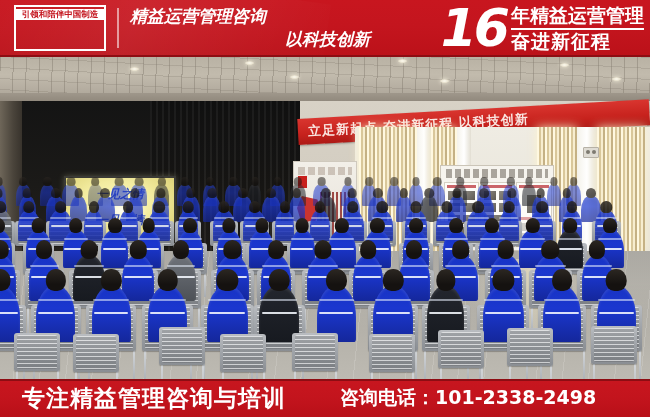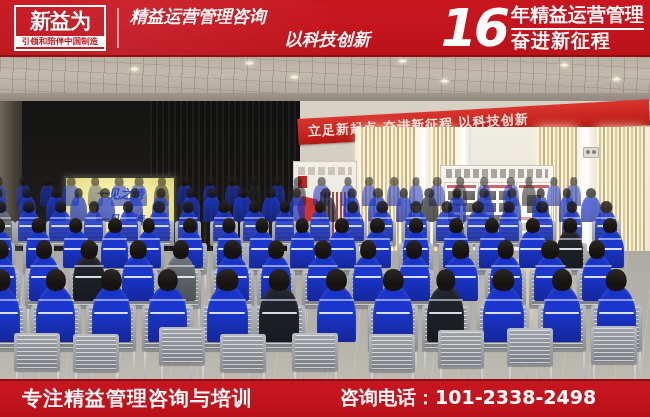--- a/index.html
+++ b/index.html
@@ -81,21 +81,21 @@
   .years-num{
     font-family:"DejaVu Sans","Liberation Sans",sans-serif;
     color:#ffffff;font-weight:bold;font-size:52px;line-height:52px;
     letter-spacing:-3px;
     font-style:italic;
     margin-right:4px;
     margin-top:-2px;
   }
   .years-txt{display:flex;flex-direction:column;justify-content:center;}
   .years-txt .t1,.years-txt .t2{
-    font-family:Liberation Mono, monospace;
+    font-family:Liberation Sans, sans-serif;
     color:#ffffff;font-weight:bold;font-size:19px;line-height:22px;
     white-space:nowrap;
   }
   .years-txt .t1{border-bottom:2px solid #fff;padding-bottom:1px;}
   .years-txt .t2{padding-top:1px;letter-spacing:1px;}
 
   
   .photo{
     position:absolute;left:0;top:57px;width:650px;height:322px;
     overflow:hidden;
@@ -342,39 +342,38 @@
     background:linear-gradient(180deg,#c8161f 0%,#c3141d 50%,#b81018 100%);
     display:flex;align-items:center;
   }
   .footer:before{
     content:"";position:absolute;left:0;right:0;top:0;height:2px;background:#8d0d13;
   }
   .footer .ft-left{
     position:absolute;left:22px;
     color:#ffffff;font-weight:bold;
     font-family:"DejaVu Sans","Liberation Sans",sans-serif;
-    font-size:20px;letter-spacing:1px;white-space:nowrap;
+    font-size:23px;letter-spacing:1px;white-space:nowrap;
   }
   .footer .ft-right{
     position:absolute;left:340px;
     color:#ffffff;font-weight:bold;
     font-family:"DejaVu Sans","Liberation Sans",sans-serif;
     font-size:19px;letter-spacing:0px;white-space:nowrap;
   }
 </style>
 </head>
 <body>
 
 <div id="page">
 
   <div class="header">
     <div class="sheen"></div>
 
     <div class="logo-box">
-      <div class="logo-main">新益为</div>
       <div class="logo-sub">引领和陪伴中国制造</div>
     </div>
 
     <div class="divider"></div>
 
     <div class="slogan">
       <span class="l1">精益运营管理咨询</span>
       <span class="l2">以科技创新</span>
     </div>
 

